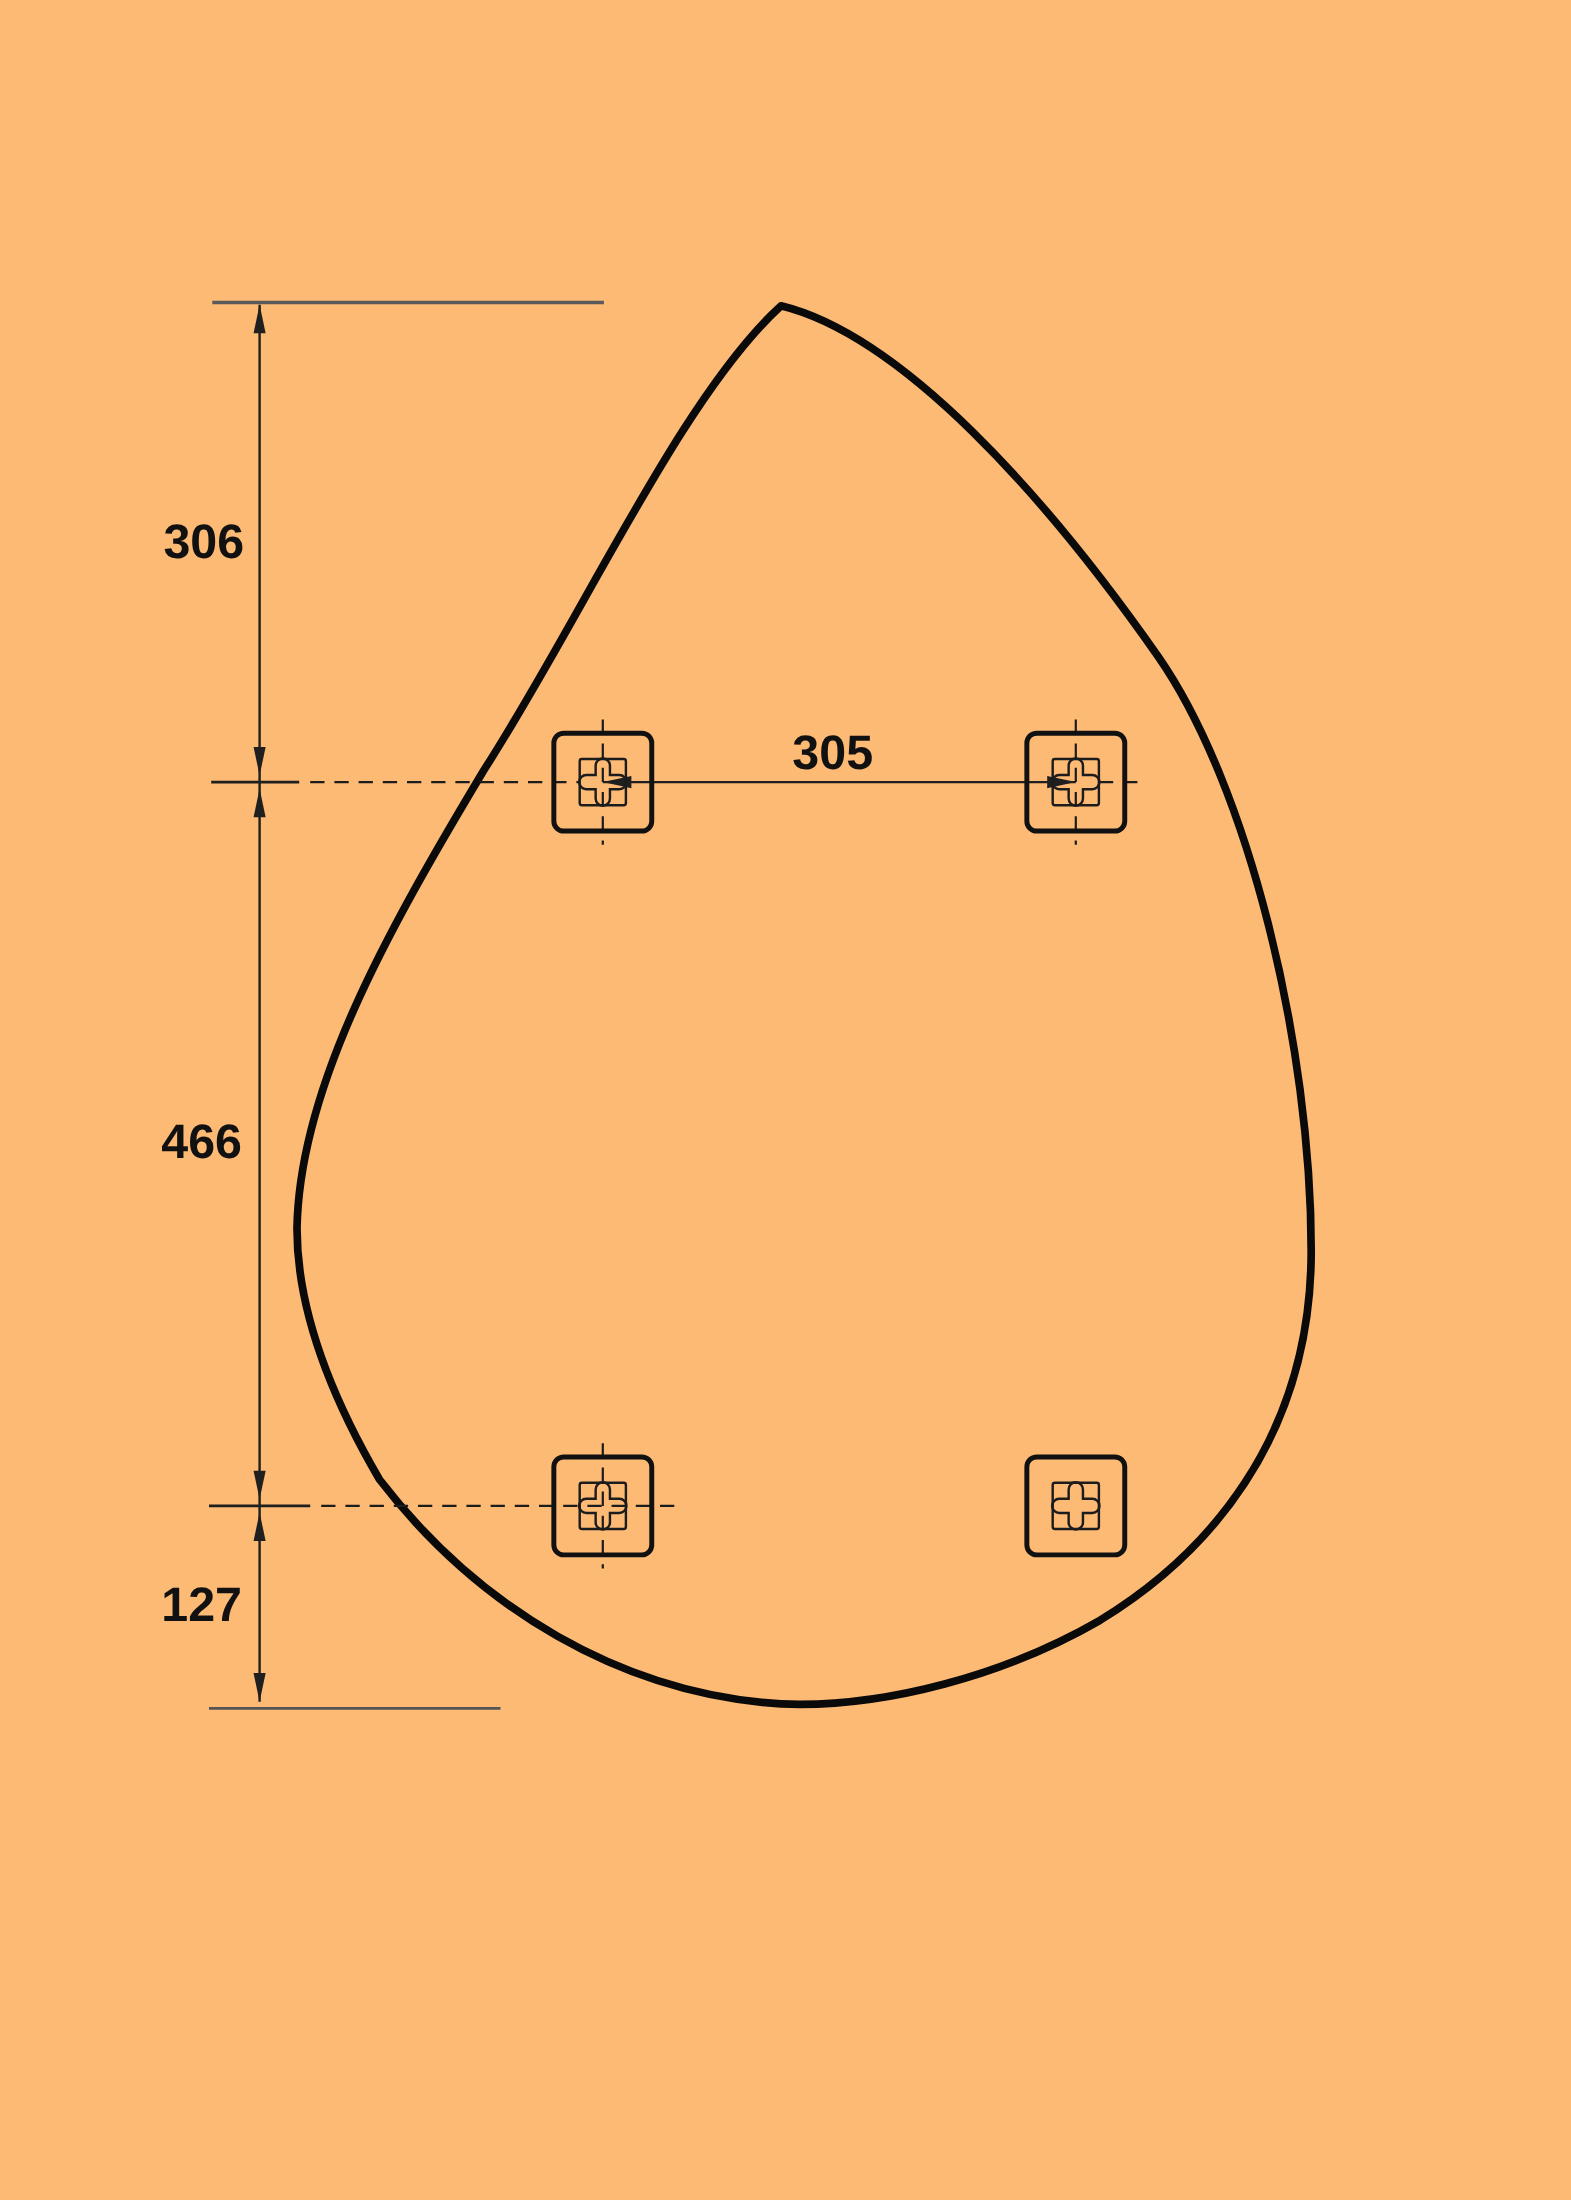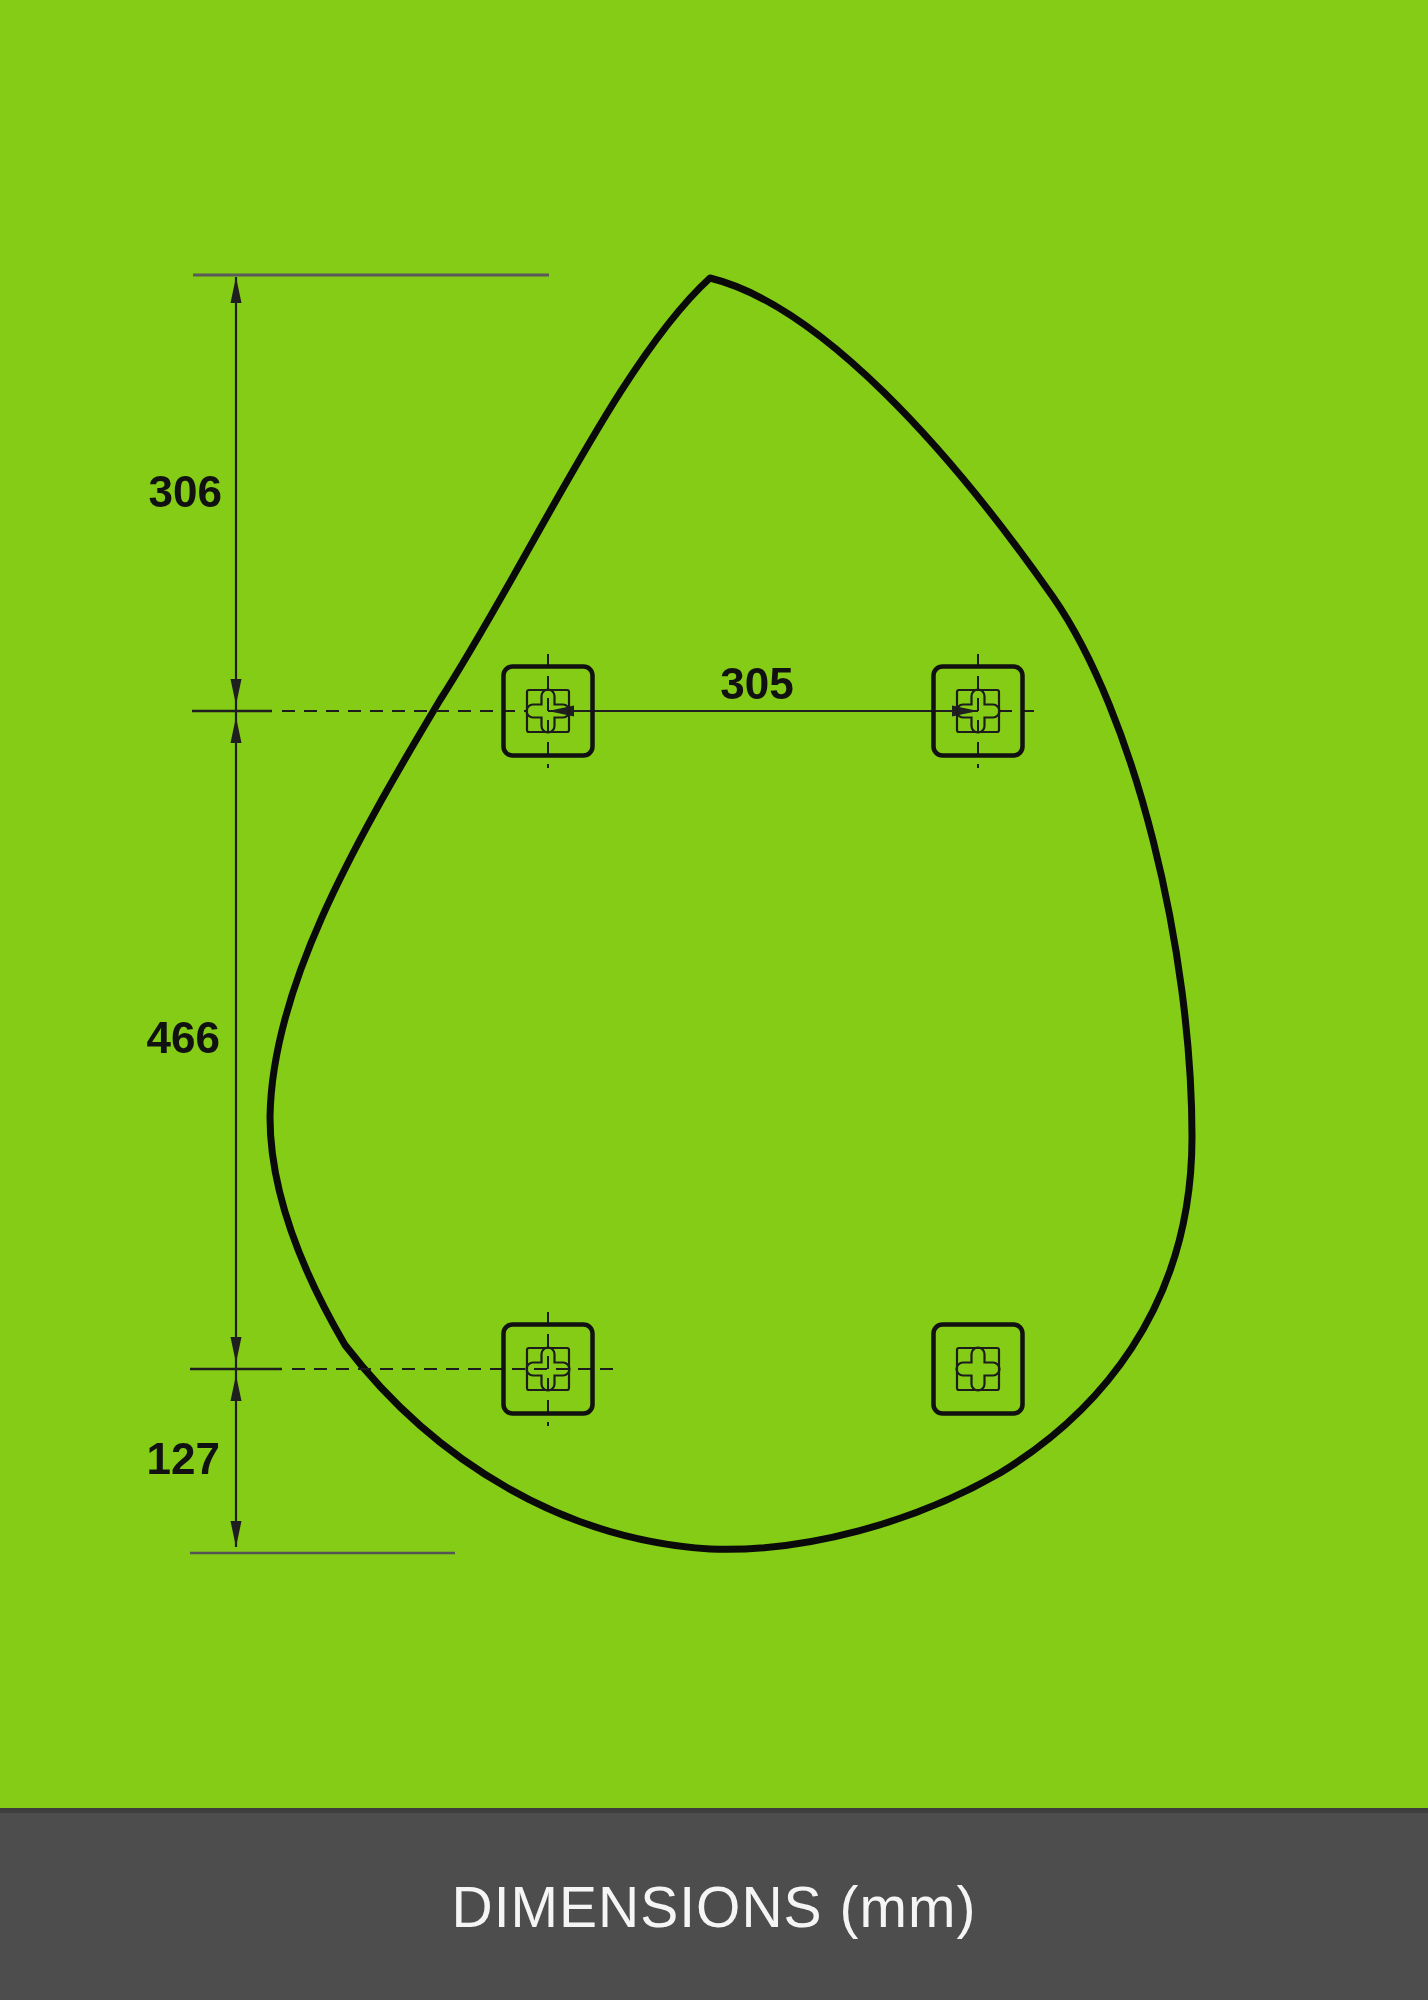--- a/index.html
+++ b/index.html
@@ -5,21 +5,21 @@
   html, body {
     margin: 0;
     padding: 0;
     background: #e8e8e8;
     font-family: "Liberation Sans", sans-serif;
   }
   .stage {
     position: relative;
     width: 1428px;
     height: 2000px;
-    background: #84cc16;
+    background: #fdba74;
     overflow: hidden;
     margin: 0 auto;
   }
   .diagram-svg {
     position: absolute;
     left: 0;
     top: 0;
   }
   .dim-label {
     font-family: "Liberation Sans", sans-serif;
@@ -111,17 +111,14 @@
     <use href="#bracket-base" x="978" y="711"></use>
     <use href="#bracket-base" x="548" y="1369"></use>
     <use href="#bracket-base" x="978" y="1369"></use>
 
     <text class="dim-label" x="222" y="507" text-anchor="end">306</text>
     <text class="dim-label" x="220" y="1053" text-anchor="end">466</text>
     <text class="dim-label" x="220" y="1474" text-anchor="end">127</text>
     <text class="dim-label" x="757" y="699" text-anchor="middle">305</text>
   </svg>
 
-  <div class="footer-bar">
-    <span class="footer-title">DIMENSIONS (mm)</span>
-  </div>
 
 </div>
 
 </body></html>

